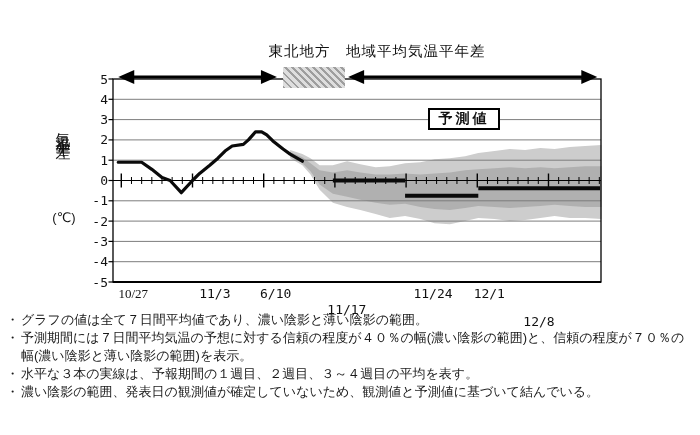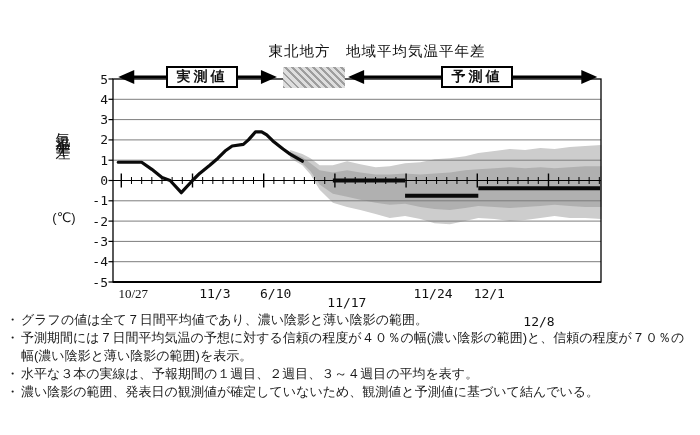--- a/index.html
+++ b/index.html
@@ -20,21 +20,21 @@
   #y-axis-unit{
     left:44px;top:210px;width:40px;text-align:center;font-size:13px;
   }
   .arrow-box{
     box-sizing:border-box;width:72px;height:22px;top:66px;
     background:#fff;border:2px solid #000;z-index:3;
     display:flex;align-items:center;justify-content:center;
     font-size:14px;font-weight:bold;letter-spacing:3px;white-space:nowrap;
   }
   #observed-box{left:166px;}
-  #forecast-box{left:441px;}
+  #forecast-box{left:428px;margin-top:42px;}
   #hatch-box{
     left:283px;top:67px;width:62px;height:21px;z-index:2;
     background:repeating-linear-gradient(45deg,#9e9e9e 0 2px,#dedede 2px 5px);
   }
   #chart-svg{left:0;top:0;z-index:1;}
   .ytick{
     width:32px;text-align:right;font-family:"DejaVu Sans Mono","Liberation Mono",monospace;
     font-size:13px;line-height:13px;
   }
   .xtick{
@@ -136,23 +136,20 @@
       <line x1="478.3021" y1="188.214" x2="600" y2="188.214" stroke="#0a0a0a" stroke-width="4"></line>
       <polyline points="118.2487,162.23 141.642,162.23 151.813,169.335 161.98399999999998,177.455 170.1208,180.5 181.3089,192.68 192.497,180.5 199.61669999999998,173.395 209.78769999999997,165.275 217.9245,158.17 225.0442,151.065 232.1639,145.99 243.35199999999998,144.36599999999999 248.4375,139.9 255.55719999999997,131.78 261.6598,131.78 266.7453,134.825 272.8479,140.915 283.0189,149.035 290.1386,154.11 302.3438,161.215" fill="none" stroke="#0a0a0a" stroke-width="3.2" stroke-linejoin="round" stroke-linecap="round"></polyline>
       <line x1="131.24869999999999" y1="77" x2="263.9163" y2="77" stroke="#000000" stroke-width="3"></line>
       <polygon points="118.2487,77 134.24869999999999,70 134.24869999999999,84" fill="#000000"></polygon>
       <polygon points="276.9163,77 260.9163,70 260.9163,84" fill="#000000"></polygon>
       <line x1="361.1133" y1="77" x2="584.3027999999999" y2="77" stroke="#000000" stroke-width="3"></line>
       <polygon points="348.1133,77 364.1133,70 364.1133,84" fill="#000000"></polygon>
       <polygon points="597.3027999999999,77 581.3027999999999,70 581.3027999999999,84" fill="#000000"></polygon>
     </svg>
 
-  <div class="abs arrow-box" id="observed-box">
-    <span>実測値</span>
-  </div>
   <div class="abs" id="hatch-box"></div>
   <div class="abs arrow-box" id="forecast-box">
     <span>予測値</span>
   </div>
 
   <div class="abs" id="footnotes">
     <div class="fn">
       <span class="b">・</span>
       <span class="t">グラフの値は全て７日間平均値であり、濃い陰影と薄い陰影の範囲。</span>
     </div>
@@ -176,17 +173,17 @@
     <div class="abs ytick" style="left: 76px; top: 153.7px;">1</div>
     <div class="abs ytick" style="left: 76px; top: 174px;">0</div>
     <div class="abs ytick" style="left: 76px; top: 194.3px;">-1</div>
     <div class="abs ytick" style="left: 76px; top: 214.6px;">-2</div>
     <div class="abs ytick" style="left: 76px; top: 234.9px;">-3</div>
     <div class="abs ytick" style="left: 76px; top: 255.2px;">-4</div>
     <div class="abs ytick" style="left: 76px; top: 275.5px;">-5</div>
     <div class="abs xtick" style="left: 107.3px; top: 287px; font-family: Liberation Serif, serif;">10/27</div>
     <div class="abs xtick" style="left: 178.497px; top: 287px; text-align: right;">11/3</div>
     <div class="abs xtick" style="left: 249.694px; top: 287px;">6/10</div>
-    <div class="abs xtick" style="left: 320.891px; top: 296px;">11/17</div>
+    <div class="abs xtick" style="left: 320.891px; top: 303px;">11/17</div>
     <div class="abs xtick" style="left: 407px; top: 287px;">11/24</div>
     <div class="abs xtick" style="left: 463.285px; top: 287px;">12/1</div>
     <div class="abs xtick" style="left: 513px; top: 287px; margin-top: 28px;">12/8</div>
   </div>
 
 </body></html>

